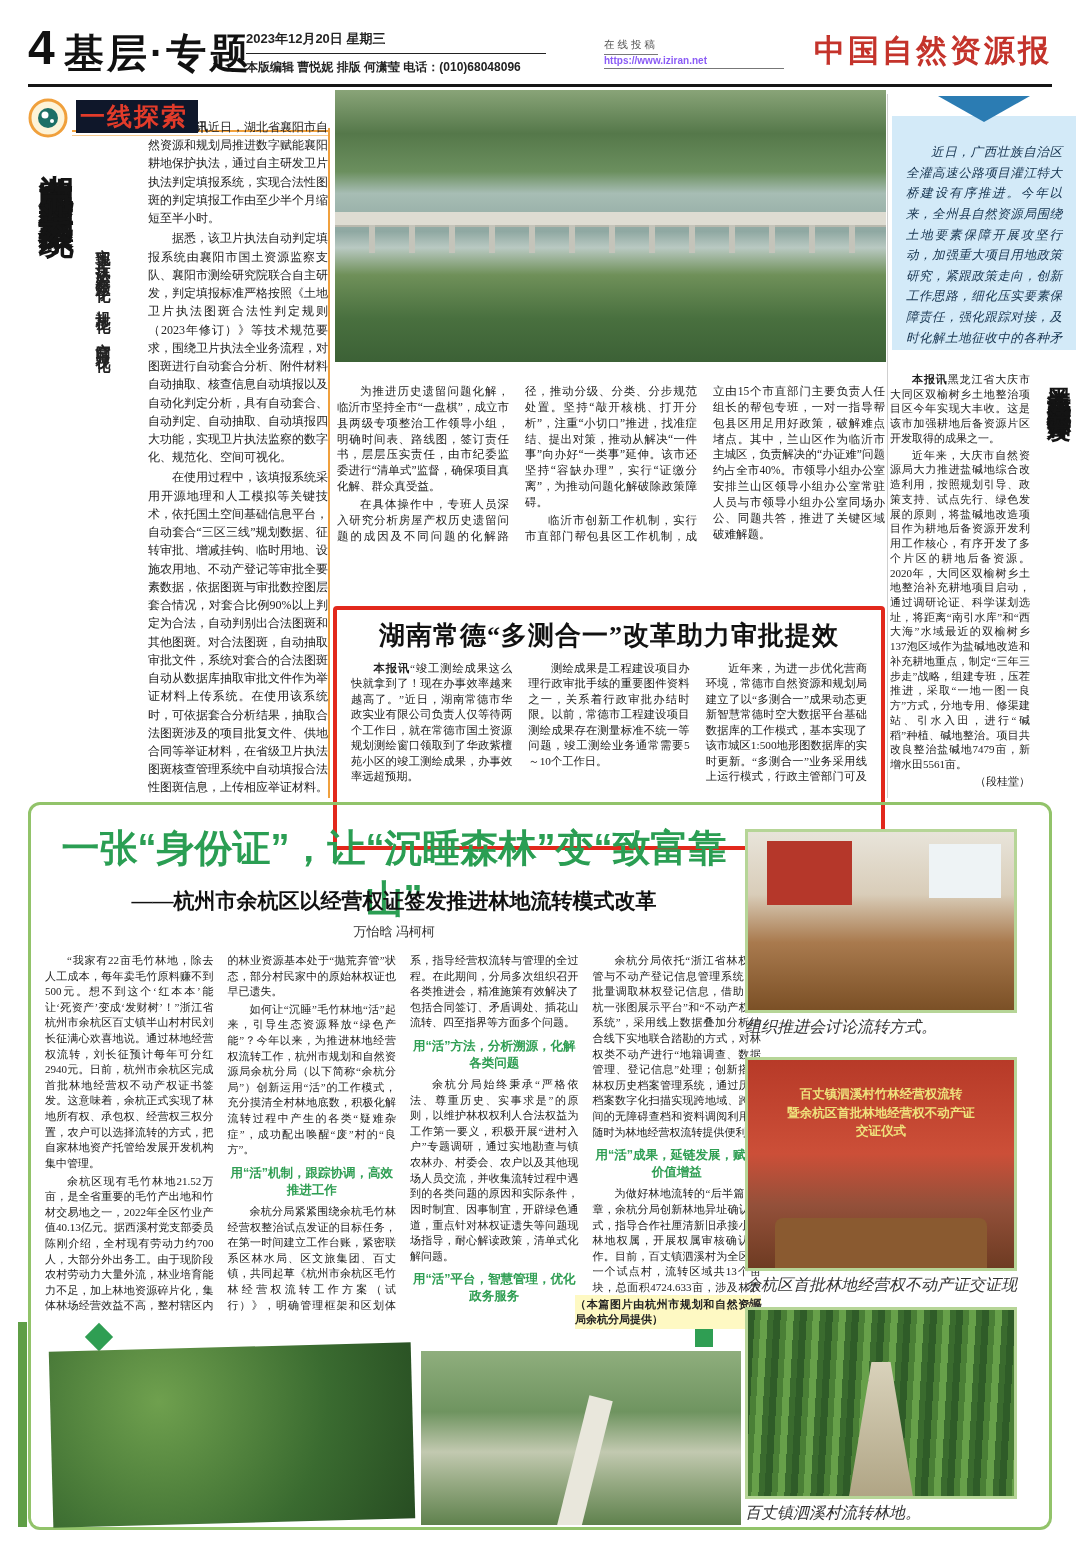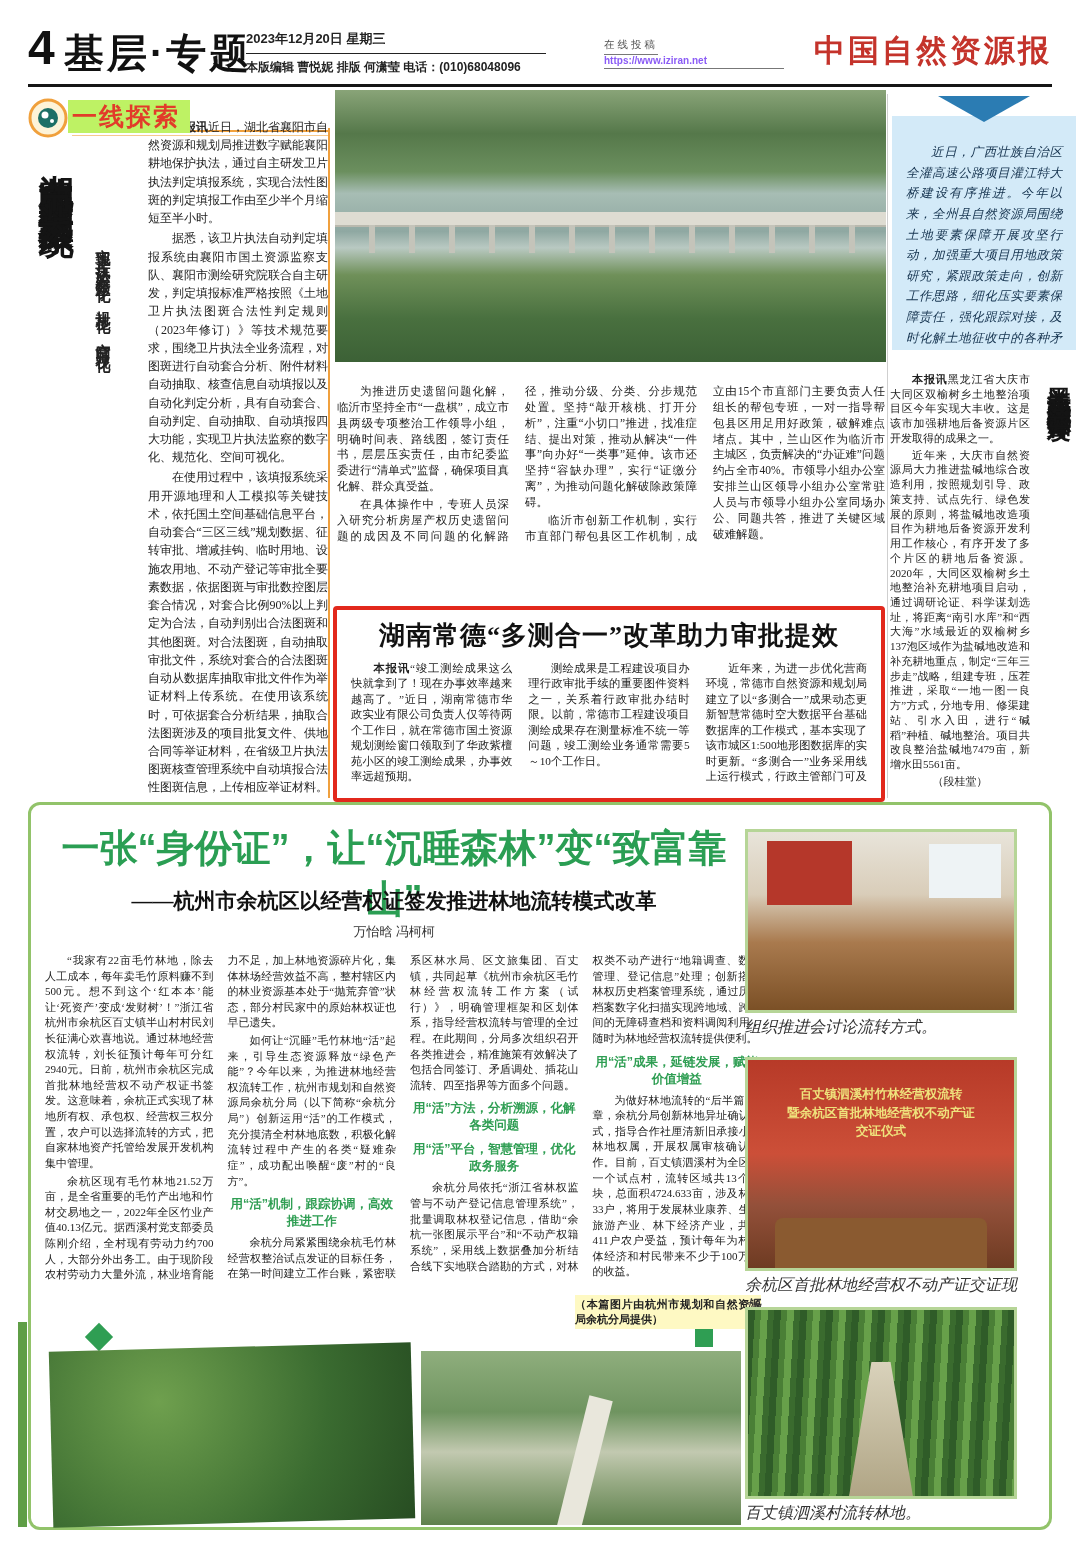--- a/index.html
+++ b/index.html
@@ -1,58 +1,58 @@
 <!DOCTYPE html>
 <html><head>
 <meta charset="utf-8">
 <style>
   html,body{margin:0;padding:0;background:#e9e9e9;}
   .page{position:relative;width:1080px;height:1543px;background:#fff;margin:0 auto;
         font-family:"Liberation Serif",serif;color:#222;overflow:hidden;}
   .abs{position:absolute;}
   p{margin:0 0 2px 0;text-indent:2em;text-align:justify;}
-  .byline{text-align:center;text-indent:0;}
+  .byline{text-align:right;text-indent:0;}
   .lead{font-weight:bold;}
   
   .masthead{left:28px;top:12px;width:1024px;height:72px;}
   .mh-num{position:absolute;left:0;top:8px;font:bold 48px "Liberation Sans",sans-serif;color:#111;}
   .mh-section{position:absolute;left:36px;top:14px;font:bold 40px "Liberation Sans",sans-serif;letter-spacing:3px;color:#111;}
   .mh-dateblock{position:absolute;left:218px;top:18px;width:300px;font-family:"Liberation Sans",sans-serif;}
   .mh-date{font-size:13px;font-weight:600;color:#222;}
   .mh-dline{height:0;border-bottom:1.5px solid #222;margin:5px 0 5px 0;}
   .mh-editor{font-size:12px;font-weight:600;color:#222;}
   .mh-siteblock{position:absolute;right:268px;top:22px;width:180px;text-align:left;font-family:"Liberation Sans",sans-serif;}
   .mh-submit{font-size:10.5px;letter-spacing:3px;color:#555;display:inline-block;border-bottom:1.5px solid #777;padding-bottom:2px;}
   .mh-site{font-size:10px;font-weight:bold;color:#8b5cf6;border-bottom:1.5px solid #777;padding-bottom:2px;}
   .mh-paper{position:absolute;right:0;top:18px;font:bold 31px "Liberation Serif",serif;color:#c4332b;letter-spacing:3px;}
   .mh-rule{left:28px;top:84px;width:1024px;height:3px;background:#151515;}
   
   .left-sec{left:28px;top:94px;width:302px;height:708px;}
   .lbl-line{position:absolute;left:44px;right:0;top:36px;height:2px;background:#f2a13c;}
   .lbl-line2{position:absolute;left:44px;right:0;top:41px;height:1px;background:#f6c98e;}
-  .lbl-text{position:absolute;left:40px;top:6px;font:bold 25px "Liberation Sans",sans-serif;color:#e23b2a;background:#bef264;padding:0 10px 0 4px;z-index:2;letter-spacing:2px;}
+  .lbl-text{position:absolute;left:48px;top:6px;font:bold 25px "Liberation Sans",sans-serif;color:#e23b2a;background:#0f172a;padding:0 10px 0 4px;z-index:2;letter-spacing:2px;}
   .lbl-icon{position:absolute;left:0;top:4px;width:40px;height:40px;z-index:2;background:#fff;}
   .l-border{position:absolute;right:0;top:34px;bottom:4px;width:2px;background:#f0a03e;}
   .v-title{position:absolute;left:8px;top:52px;height:650px;writing-mode:vertical-rl;
            font:bold 35px "Liberation Sans",sans-serif;color:#141414;letter-spacing:3px;line-height:1.15;}
   .v-sub{position:absolute;left:66px;top:142px;height:540px;writing-mode:vertical-rl;
          font-weight:600;font-size:15px;letter-spacing:4px;color:#222;line-height:1.2;}
   .l-text{position:absolute;left:120px;top:24px;width:180px;height:680px;font-size:12px;line-height:1.52;overflow:hidden;}
   
   .top-photo{left:335px;top:90px;width:551px;height:272px;overflow:hidden;
     background:linear-gradient(180deg,#89a478 0%,#55784a 16%,#6b8f5e 30%,#a7bdb4 38%,#8fa8a2 52%,#b9c9c2 58%,#6f9059 68%,#49703f 84%,#3c6136 100%);}
   .bridge{position:absolute;left:0;right:0;top:45%;height:13px;background:#dedcd2;box-shadow:0 2px 0 #b9b9ae;}
   .piers{position:absolute;left:0;right:0;top:calc(45% + 13px);height:28px;
     background:repeating-linear-gradient(90deg,transparent 0 34px,#c4c4ba 34px 40px);}
   
   .shandong{left:337px;top:372px;width:548px;height:230px;overflow:hidden;}
   .s-title{font:bold 27px "Liberation Serif",serif;text-align:center;letter-spacing:1px;color:#111;}
   .s-cols{margin-top:12px;column-count:3;column-gap:16px;font-size:11.5px;line-height:1.38;height:172px;overflow:hidden;}
   
-  .hunan{left:333px;top:606px;width:552px;height:196px;border:4px solid #e2281c;border-radius:4px;
+  .hunan{left:333px;top:606px;width:552px;height:244px;border:4px solid #e2281c;border-radius:4px;
          box-sizing:border-box;padding:8px 14px;overflow:hidden;}
   .h-title{font:bold 26px "Liberation Serif",serif;text-align:center;letter-spacing:1px;color:#111;}
   .h-cols{margin-top:8px;column-count:3;column-gap:16px;font-size:11.3px;line-height:1.37;height:128px;overflow:hidden;}
   
   .blue-note{left:892px;top:96px;width:184px;height:254px;}
   .tri{position:absolute;left:50%;transform:translateX(-50%);top:0;width:0;height:0;
        border-left:46px solid transparent;border-right:46px solid transparent;border-top:26px solid #2b7cb3;z-index:2;}
   .note-body{position:absolute;left:0;right:0;top:20px;bottom:0;background:#d3eaf8;padding:26px 14px 10px 14px;
              box-sizing:border-box;font-size:12.5px;font-style:italic;color:#14324e;line-height:1.65;overflow:hidden;}
   
@@ -188,20 +188,21 @@
     <div class="f-sub">——杭州市余杭区以经营权证签发推进林地流转模式改革</div>
     <div class="f-auth">万怡晗 冯柯柯</div>
 
     <div class="f-body">
       <p>“我家有22亩毛竹林地，除去人工成本，每年卖毛竹原料赚不到500元。想不到这个‘红本本’能让‘死资产’变成‘发财树’！”浙江省杭州市余杭区百丈镇半山村村民刘长征满心欢喜地说。通过林地经营权流转，刘长征预计每年可分红2940元。日前，杭州市余杭区完成首批林地经营权不动产权证书签发。这意味着，余杭正式实现了林地所有权、承包权、经营权三权分置，农户可以选择流转的方式，把自家林地资产托管给发展开发机构集中管理。</p>
       <p>余杭区现有毛竹林地21.52万亩，是全省重要的毛竹产出地和竹材交易地之一，2022年全区竹业产值40.13亿元。据西溪村党支部委员陈刚介绍，全村现有劳动力约700人，大部分外出务工。由于现阶段农村劳动力大量外流，林业培育能力不足，加上林地资源碎片化，集体林场经营效益不高，整村辖区内的林业资源基本处于“抛荒弃管”状态，部分村民家中的原始林权证也早已遗失。</p>
       <p>如何让“沉睡”毛竹林地“活”起来，引导生态资源释放“绿色产能”？今年以来，为推进林地经营权流转工作，杭州市规划和自然资源局余杭分局（以下简称“余杭分局”）创新运用“活”的工作模式，充分摸清全村林地底数，积极化解流转过程中产生的各类“疑难杂症”，成功配出唤醒“废”村的“良方”。</p>
       <h4>用“活”机制，跟踪协调，高效推进工作</h4>
       <p>余杭分局紧紧围绕余杭毛竹林经营权整治试点发证的目标任务，在第一时间建立工作台账，紧密联系区林水局、区文旅集团、百丈镇，共同起草《杭州市余杭区毛竹林经营权流转工作方案（试行）》，明确管理框架和区划体系，指导经营权流转与管理的全过程。在此期间，分局多次组织召开各类推进会，精准施策有效解决了包括合同签订、矛盾调处、插花山流转、四至指界等方面多个问题。</p>
       <h4>用“活”方法，分析溯源，化解各类问题</h4>
+      <p>余杭分局始终秉承“严格依法、尊重历史、实事求是”的原则，以维护林权权利人合法权益为工作第一要义，积极开展“进村入户”专题调研，通过实地勘查与镇农林办、村委会、农户以及其他现场人员交流，并收集流转过程中遇到的各类问题的原因和实际条件，因时制宜、因事制宜，开辟绿色通道，重点针对林权证遗失等问题现场指导，耐心解读政策，清单式化解问题。</p>
       <h4>用“活”平台，智慧管理，优化政务服务</h4>
       <p>余杭分局依托“浙江省林权监管与不动产登记信息管理系统”，批量调取林权登记信息，借助“余杭一张图展示平台”和“不动产权籍系统”，采用线上数据叠加分析结合线下实地联合踏勘的方式，对林权类不动产进行“地籍调查、数据管理、登记信息”处理；创新搭建林权历史档案管理系统，通过历史档案数字化扫描实现跨地域、跨时间的无障碍查档和资料调阅利用，随时为林地经营权流转提供便利。</p>
       <h4>用“活”成果，延链发展，赋能价值增益</h4>
       <p>为做好林地流转的“后半篇”文章，余杭分局创新林地异址确认模式，指导合作社厘清新旧承接小班林地权属，开展权属审核确认工作。目前，百丈镇泗溪村为全区第一个试点村，流转区域共13个亩块，总面积4724.633亩，涉及林农33户，将用于发展林业康养、生态旅游产业、林下经济产业，共有411户农户受益，预计每年为村集体经济和村民带来不少于100万元的收益。</p>
 
     </div>
     <div class="f-credit">（本篇图片由杭州市规划和自然资源局余杭分局提供）</div>
 
     <div class="photo ph-meeting">
       <div class="m-banner"></div>

